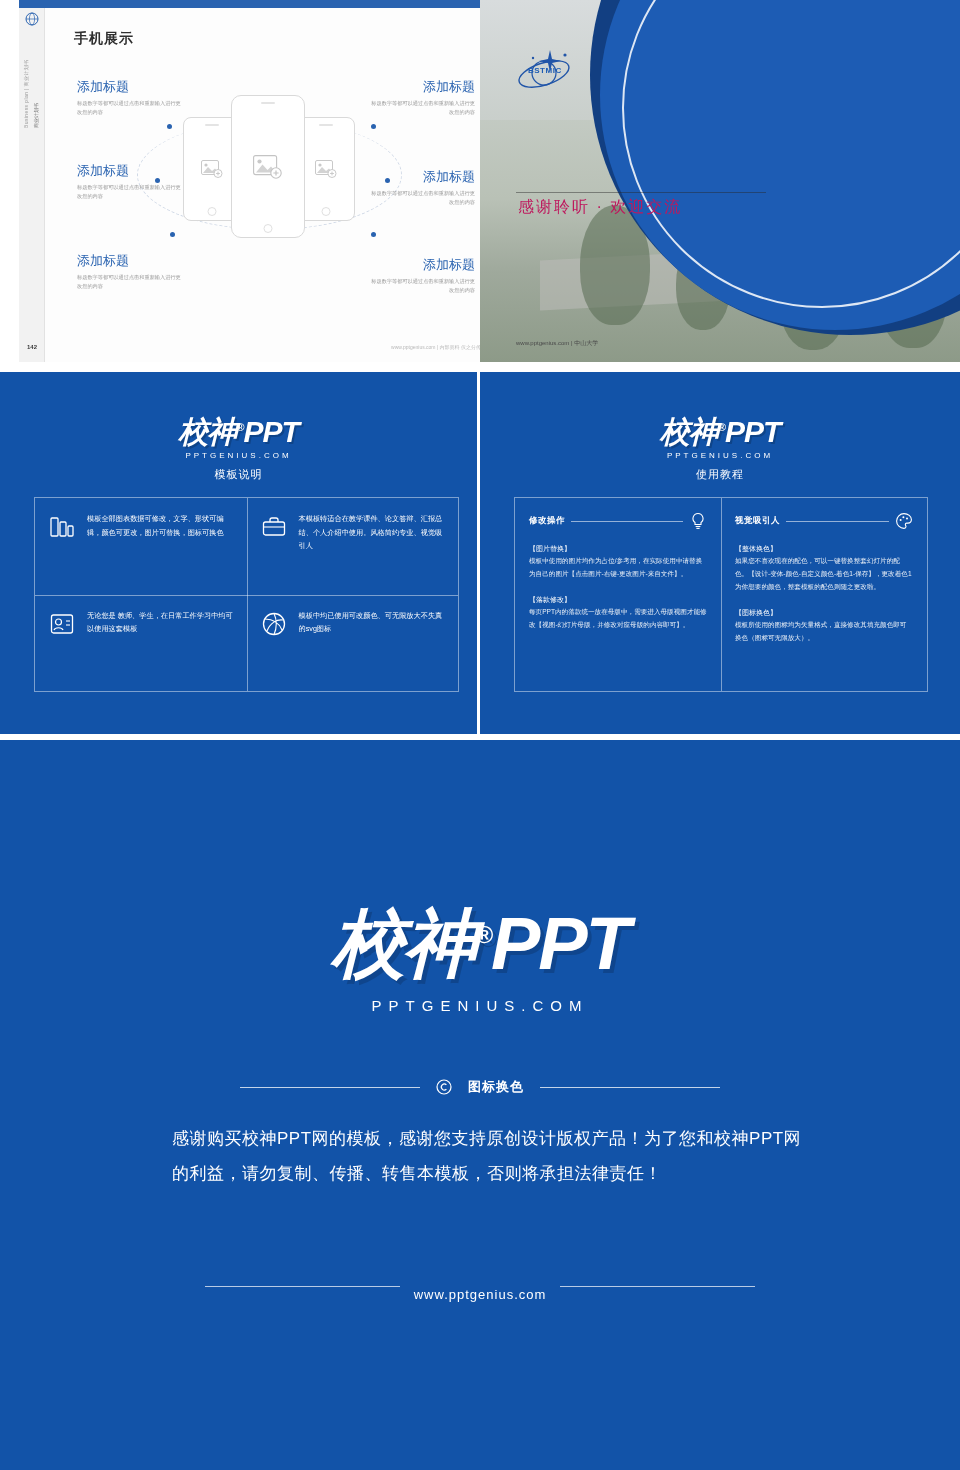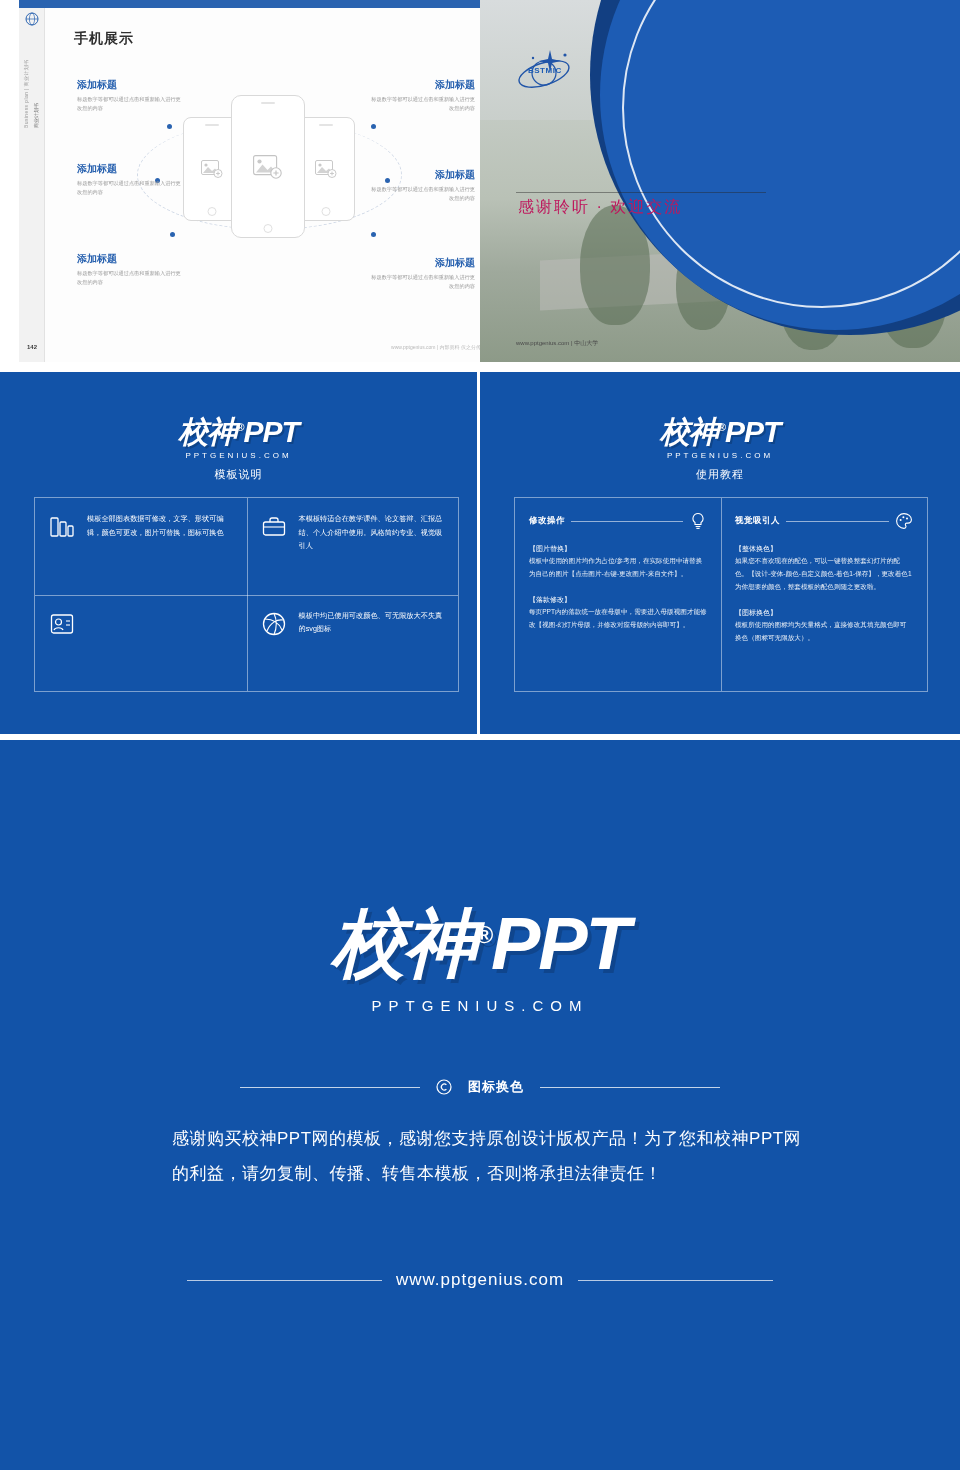--- a/index.html
+++ b/index.html
@@ -71,21 +71,21 @@
     position: absolute; left: 118px; top: 120px; width: 265px; height: 110px;
     border: 1px dashed #cfd8e6; border-radius: 50%;
     border-top: none; border-left: 1px dashed #cfd8e6;
   }
   .node {
     position: absolute; width: 5px; height: 5px; background: #2a63b0;
     border-radius: 50%;
   }
 
   .cap { position: absolute; width: 104px; }
-  .cap .ch { font-size: 10px; color: #2a63b0; font-weight: bold; margin-bottom: 3px; }
+  .cap .ch { font-size: 13px; color: #2a63b0; font-weight: normal; margin-bottom: 3px; }
   .cap .cb { font-size: 5.2px; color: #9a9a9a; line-height: 1.8; }
   .cap.l { left: 58px; text-align: left; }
   .cap.r { right: 18px; text-align: right; }
 
   
   .slide2 {
     position: absolute; left: 480px; top: 0; width: 480px; height: 362px;
     background: #efefef; overflow: hidden;
   }
   .s2-photo {
@@ -206,21 +206,21 @@
 
   .cr-body {
     position: absolute; left: 172px; top: 382px; width: 640px;
     font-size: 17px; color: #fff; line-height: 2.05; letter-spacing: .5px;
   }
   .cr-foot {
     position: absolute; left: 0; right: 0; top: 530px;
     display: flex; align-items: center; justify-content: center; gap: 14px;
   }
   .cr-foot .hl { width: 195px; height: 1px; background: rgba(255,255,255,.7); }
-  .cr-foot .ftxt { font-size: 17px; color: #fff; letter-spacing: 1px; }
+  .cr-foot .ftxt { font-size: 13px; color: #fff; letter-spacing: 1px; margin-top: 17px; }
 </style>
 </head>
 <body>
 
 <div class="page">
 
   <div class="row1">
 
     <div class="slide1">
       <div class="s1-topbar"></div>
@@ -389,20 +389,21 @@
         <div class="cell bl">
           <span class="ic">
             <svg width="26" height="26" viewBox="0 0 26 26">
                 <rect x="2.5" y="4" width="21" height="18" rx="2" fill="none" stroke="#fff" stroke-width="1.3"></rect>
                 <circle cx="9.5" cy="11" r="3" fill="none" stroke="#fff" stroke-width="1.2"></circle>
                 <path d="M5 19c1-3 8-3 9 0" fill="none" stroke="#fff" stroke-width="1.2"></path>
                 <line x1="17" y1="10" x2="21" y2="10" stroke="#fff" stroke-width="1.1"></line>
                 <line x1="17" y1="14" x2="21" y2="14" stroke="#fff" stroke-width="1.1"></line>
               </svg>
           </span>
+          <span class="tx">无论您是 教师、学生，在日常工作学习中均可以使用这套模板</span>
         </div>
         <div class="cell br">
           <span class="ic">
             <svg width="26" height="26" viewBox="0 0 26 26">
                 <circle cx="13" cy="13" r="10.5" fill="none" stroke="#fff" stroke-width="1.3"></circle>
                 <path d="M4 8c8 0 14 4 17 11M6 20c3-8 10-12 16-11M13 2.5c3 6 3 15 0 21" fill="none" stroke="#fff" stroke-width="1.1"></path>
               </svg>
           </span>
           <span class="tx">模板中均已使用可改颜色、可无限放大不失真的svg图标</span>
         </div>

